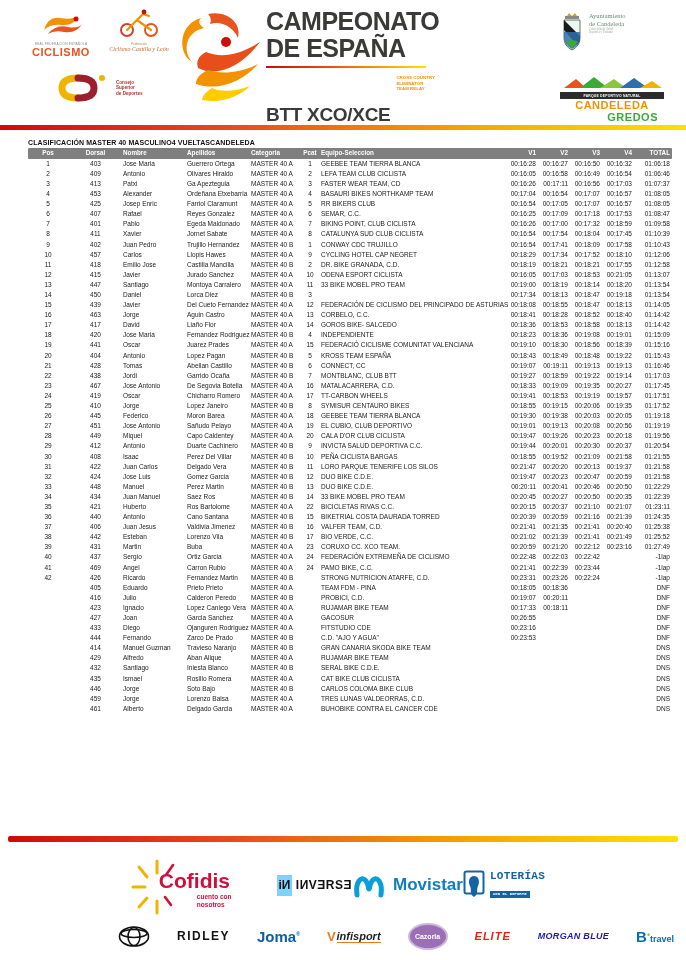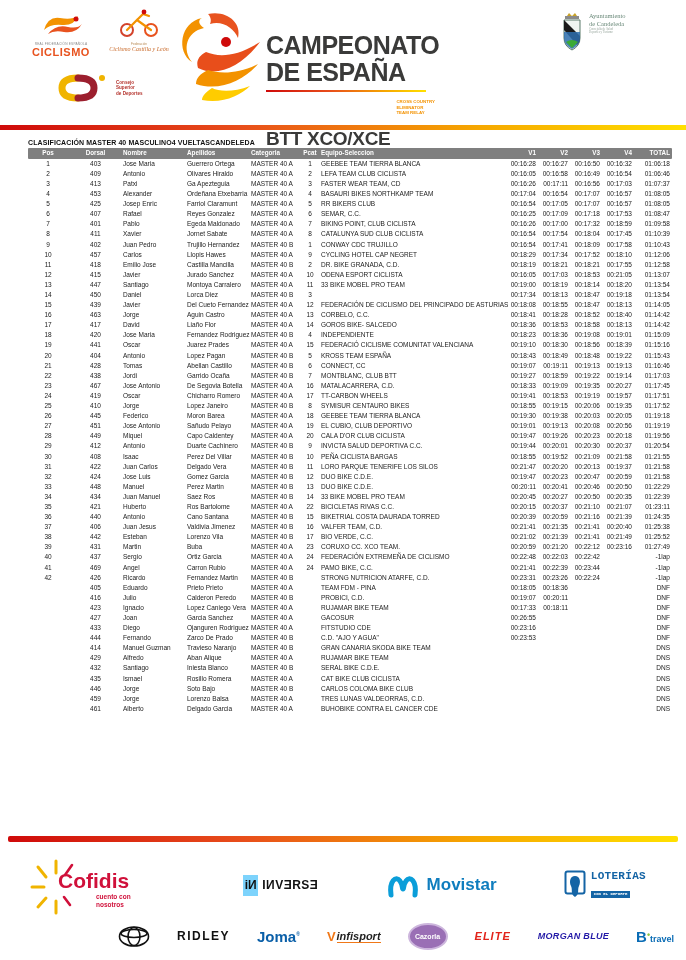--- a/index.html
+++ b/index.html
@@ -10,21 +10,21 @@
   .abs{position:absolute;}
   .rfec{left:26px;top:12px;width:70px;text-align:center;}
   .rfec .small{font-size:3.2px;color:#8a8a8a;letter-spacing:.2px;}
   .rfec .big{font-size:11px;font-weight:bold;color:#e8531f;letter-spacing:.5px;}
   .cyl{left:102px;top:8px;width:74px;text-align:center;}
   .cyl .script{font-family:"Liberation Serif",serif;font-style:italic;font-size:6px;color:#c96a2a;}
   .cyl .small{font-size:3.2px;color:#b98a54;}
   .csd{left:58px;top:72px;display:flex;align-items:center;gap:4px;}
   .csd .txt{font-size:4.6px;font-weight:bold;color:#b5352f;line-height:1.15;text-align:left;}
   .flame{left:168px;top:8px;}
-  .titleblock{left:266px;top:32px;width:215px;}
+  .titleblock{left:266px;top:8px;width:215px;}
   .t1,.t2{font-size:25px;font-weight:bold;color:#3a3a39;letter-spacing:-.5px;line-height:1.06;}
   .tdivider{height:2px;width:160px;margin:5px 0 4px 0;
             background:linear-gradient(90deg,#cf0a0a,#e84e1b 40%,#f6a800 75%,#ffe000);}
   .subrow{display:flex;align-items:flex-start;gap:6px;}
   .btt{font-size:19px;font-weight:bold;color:#3a3a39;letter-spacing:-.3px;margin-top:32px;}
   .tags{display:flex;flex-direction:column;margin-top:3px;}
   .tags span{font-size:4.4px;font-weight:bold;color:#f39200;line-height:1.25;}
   .ayto{left:560px;top:12px;display:flex;gap:5px;align-items:flex-start;}
   .ayto .txt{font-family:"Liberation Serif",serif;color:#6b8a7a;}
   .ayto .l{font-size:6.5px;line-height:1.2;}
@@ -43,21 +43,21 @@
          height:11px;align-items:center;border-radius:1px;}
   .trow{height:10.1px;align-items:center;font-size:6.5px;}
   .cell{white-space:nowrap;line-height:1;}
   .c0,.c1,.c5{text-align:center;}
   .c2,.c3,.c4,.c6{text-align:left;}
   .c7,.c8,.c9,.c10,.c11{text-align:right;padding-right:2px;}
   
   .footer{position:absolute;left:0;right:0;bottom:0;}
   .gradbar2{height:6px;margin:0 8px;border-radius:2px;
             background:linear-gradient(90deg,#cf0a0a,#e84e1b 35%,#f6a800 70%,#ffe000);}
-  .sprow1{display:flex;align-items:center;justify-content:space-between;
+  .sprow1{display:flex;align-items:center;justify-content:center;
           padding:12px 40px 6px 26px;height:62px;}
   .sprow2{display:flex;align-items:center;gap:27px;margin:0 0 10px 118px;height:28px;}
   .cofidis{position:relative;width:150px;height:60px;}
   .cofidis .word{position:absolute;left:32px;top:14px;font-size:21px;font-weight:bold;color:#d0103a;}
   .cofidis .tag{position:absolute;left:70px;top:38px;font-size:6.5px;font-weight:bold;
                 color:#d0103a;line-height:1.2;}
   .inverse{display:flex;align-items:center;gap:4px;}
   .inverse .box{width:15px;height:21px;background:#7dd3fc;color:#111;font-weight:bold;
                 font-size:12px;display:flex;align-items:center;justify-content:center;}
   .inverse .word{font-size:12px;font-weight:bold;color:#111;letter-spacing:.5px;}
@@ -159,20 +159,32 @@
         <path d="M6 30 Q12 26 18 30 L12 36 Z" fill="#3aaa35"></path>
       </svg>
       <div class="txt">
         <div class="l">Ayuntamiento</div>
         <div class="l">de Candeleda</div>
         <div class="s">Concejalía de Salud</div>
         <div class="s">Deportes y Turismo</div>
       </div>
     </div>
 
+    <div class="abs parque">
+      <svg width="104" height="12" viewBox="0 0 104 12">
+        <path d="M4 12 L16 3 L26 12Z" fill="#e8531f"></path>
+        <path d="M20 12 L34 1 L48 12Z" fill="#3aaa35"></path>
+        <path d="M40 12 L54 3 L66 12Z" fill="#8cc63f"></path>
+        <path d="M60 12 L74 2 L88 12Z" fill="#2e6fae"></path>
+        <path d="M80 12 L92 5 L102 12Z" fill="#f0b400"></path>
+      </svg>
+      <div class="bar">PARQUE DEPORTIVO NATURAL</div>
+      <div class="cand">CANDELEDA</div>
+      <div class="gred">GREDOS</div>
+    </div>
   </div>
 
   <div class="gradbar"></div>
 
   <div class="main">
     <div class="table-title">CLASIFICACIÓN MASTER 40 MASCULINO4 VUELTASCANDELEDA</div>
     <div class="thead">
         <div class="cell c0">Pos</div>
         <div class="cell c1">Dorsal</div>
         <div class="cell c2">Nombre</div>

